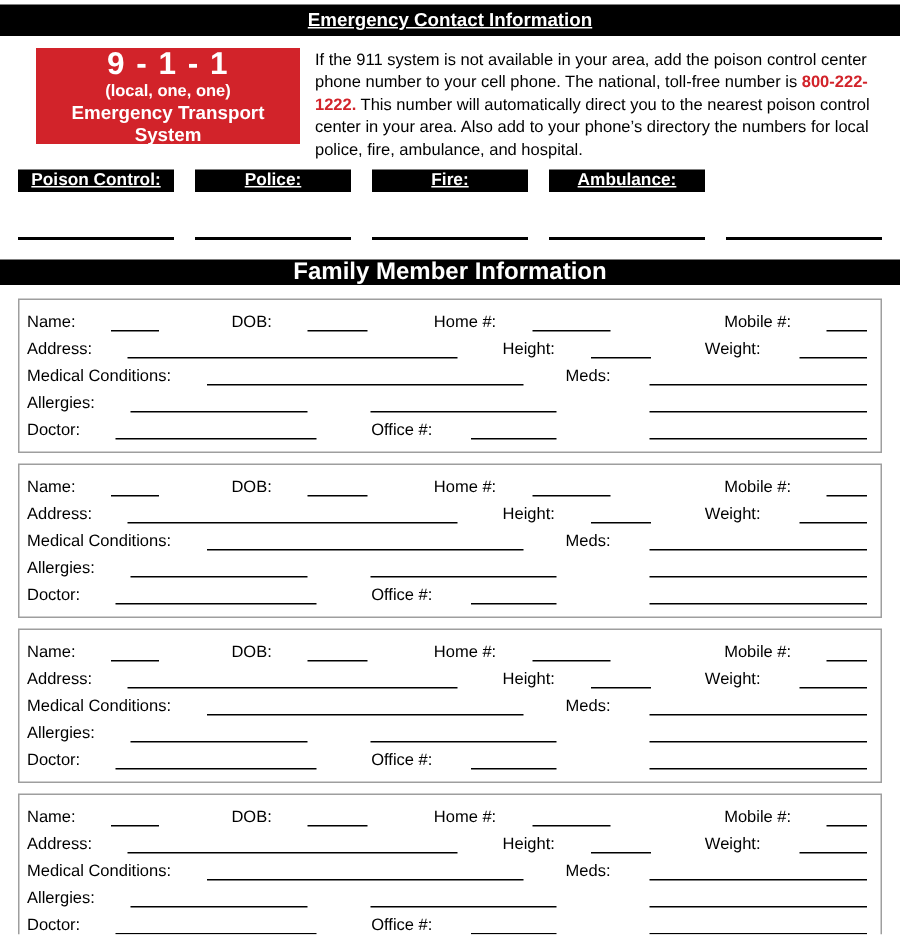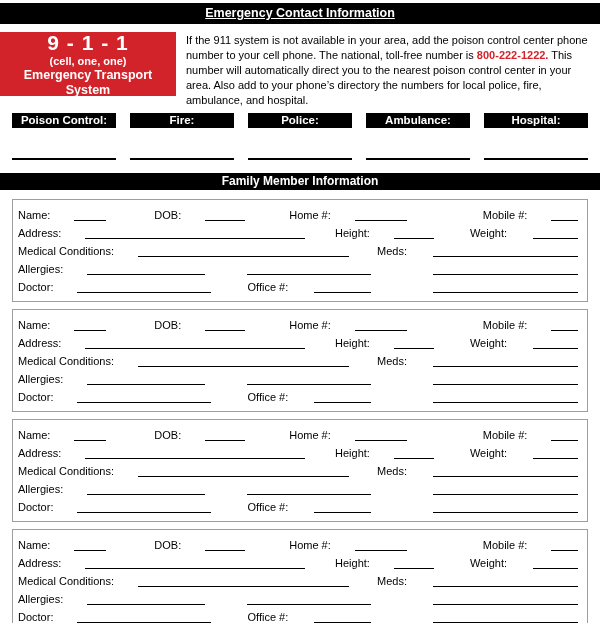--- a/index.html
+++ b/index.html
@@ -9,44 +9,44 @@
     font-family:"Liberation Sans", sans-serif;
     color:#000;
   }
   .page { width:600px; height:623px; overflow:hidden; background:#fff; }
 
   
   .section-bar {
     background:#000; color:#fff; font-weight:bold; text-align:center;
   }
   .top-bar { margin-top:3px; height:21px; line-height:21px; font-size:12.5px;text-decoration:underline; }
-  .family-bar { margin-top:13px; height:17px; line-height:17px; font-size:12px; }
-
-  
-  .intro { display:flex; margin:8px 12px 0 0; gap:10px;justify-content:space-between; }
+  .family-bar { margin-top:13px; height:17px; line-height:17px; font-size:16px; }
+
+  
+  .intro { display:flex; margin:8px 12px 0 24px; gap:10px;justify-content:space-between; }
   .red-box {
     width:176px; min-width:176px; height:64px; background:#D2232A; color:#fff;
     display:flex; flex-direction:column; justify-content:center; align-items:center;
     text-align:center; font-weight:bold;
   }
   .red-box .big { font-size:21px; line-height:24px; letter-spacing:1px; }
   .red-box .sub { font-size:11px; line-height:13px; }
   .red-box .label { font-size:12.5px; line-height:15px; }
   .intro-text { flex:1; font-size:11px; line-height:15px; padding-top:1px; }
   .intro-text .phone { color:#D2232A; font-weight:bold; }
 
   
   .contact-row, .contact-lines {
     display:grid; grid-template-columns:repeat(5, 1fr);
     column-gap:14px; margin:0 12px;
   }
   .contact-row { margin-top:5px; }
   .contact-bar {
     background:#000; color:#fff; font-weight:bold; font-size:11.5px;
-    height:15px; line-height:15px; text-align:center;
+    height:15px; line-height:15px; text-align:center;text-decoration:underline;
   }
   .contact-lines { margin-top:30px; }
   .contact-blank { border-bottom:2px solid #000; height:0; }
 
   
   .members { margin:9px 12px 0 12px; }
   .member-block {
     border:1px solid #9E9E9E; background:#fff;
     padding:5px 9px 6px 5px; margin-bottom:7px;
   }
@@ -63,32 +63,31 @@
 </head>
 <body>
 
 <div class="page">
 
   <div class="section-bar top-bar">Emergency Contact Information</div>
 
   <div class="intro">
     <div class="red-box">
       <div class="big">9 - 1 - 1</div>
-      <div class="sub">(cell, one, one)</div>
+      <div class="sub">(local, one, one)</div>
       <div class="label">Emergency Transport System</div>
     </div>
     <div class="intro-text"><span>If the 911 system is not available in your area, add the poison control center phone number to your cell phone. The national, toll-free number is </span><span class="phone">800-222-1222.</span><span> This number will automatically direct you to the nearest poison control center in your area. Also add to your phone’s directory the numbers for local police, fire, ambulance, and hospital.</span></div>
   </div>
 
   <div class="contact-row">
     <div class="contact-bar">Poison Control:</div>
+    <div class="contact-bar">Police:</div>
     <div class="contact-bar">Fire:</div>
-    <div class="contact-bar">Police:</div>
     <div class="contact-bar">Ambulance:</div>
-    <div class="contact-bar">Hospital:</div>
   </div>
 
   <div class="contact-lines">
     <div class="contact-blank"></div>
     <div class="contact-blank"></div>
     <div class="contact-blank"></div>
     <div class="contact-blank"></div>
     <div class="contact-blank"></div>
   </div>
 

